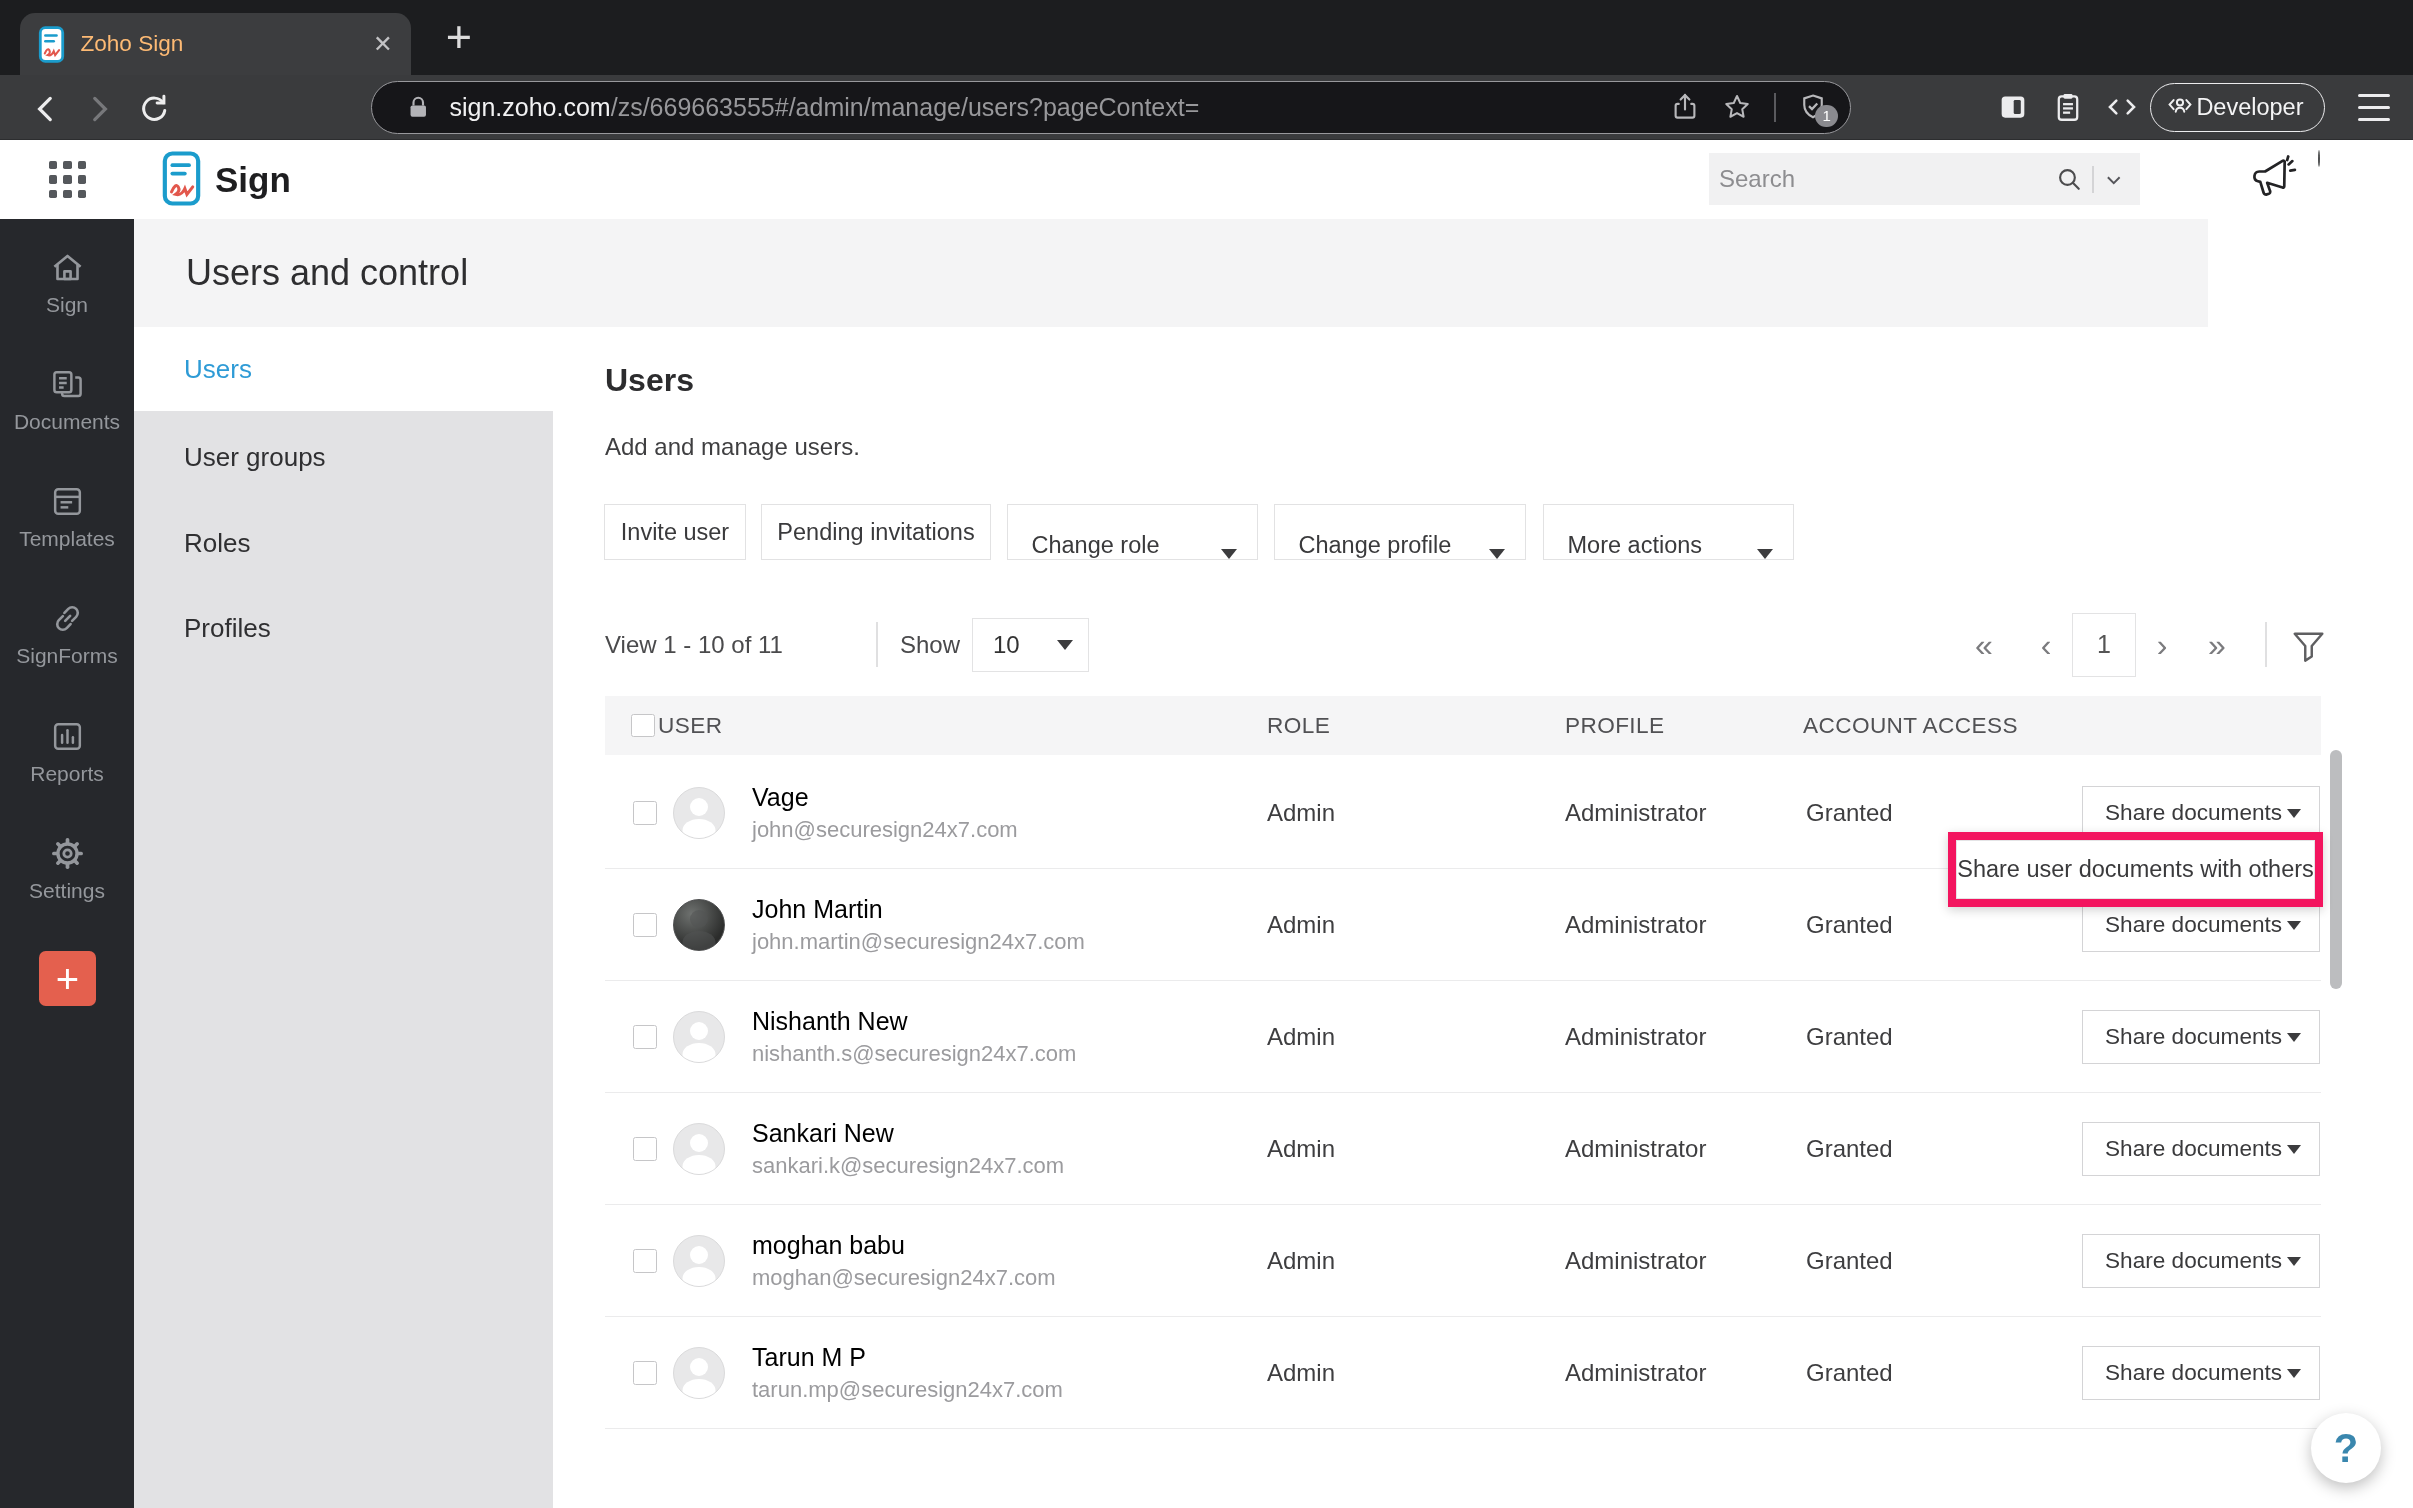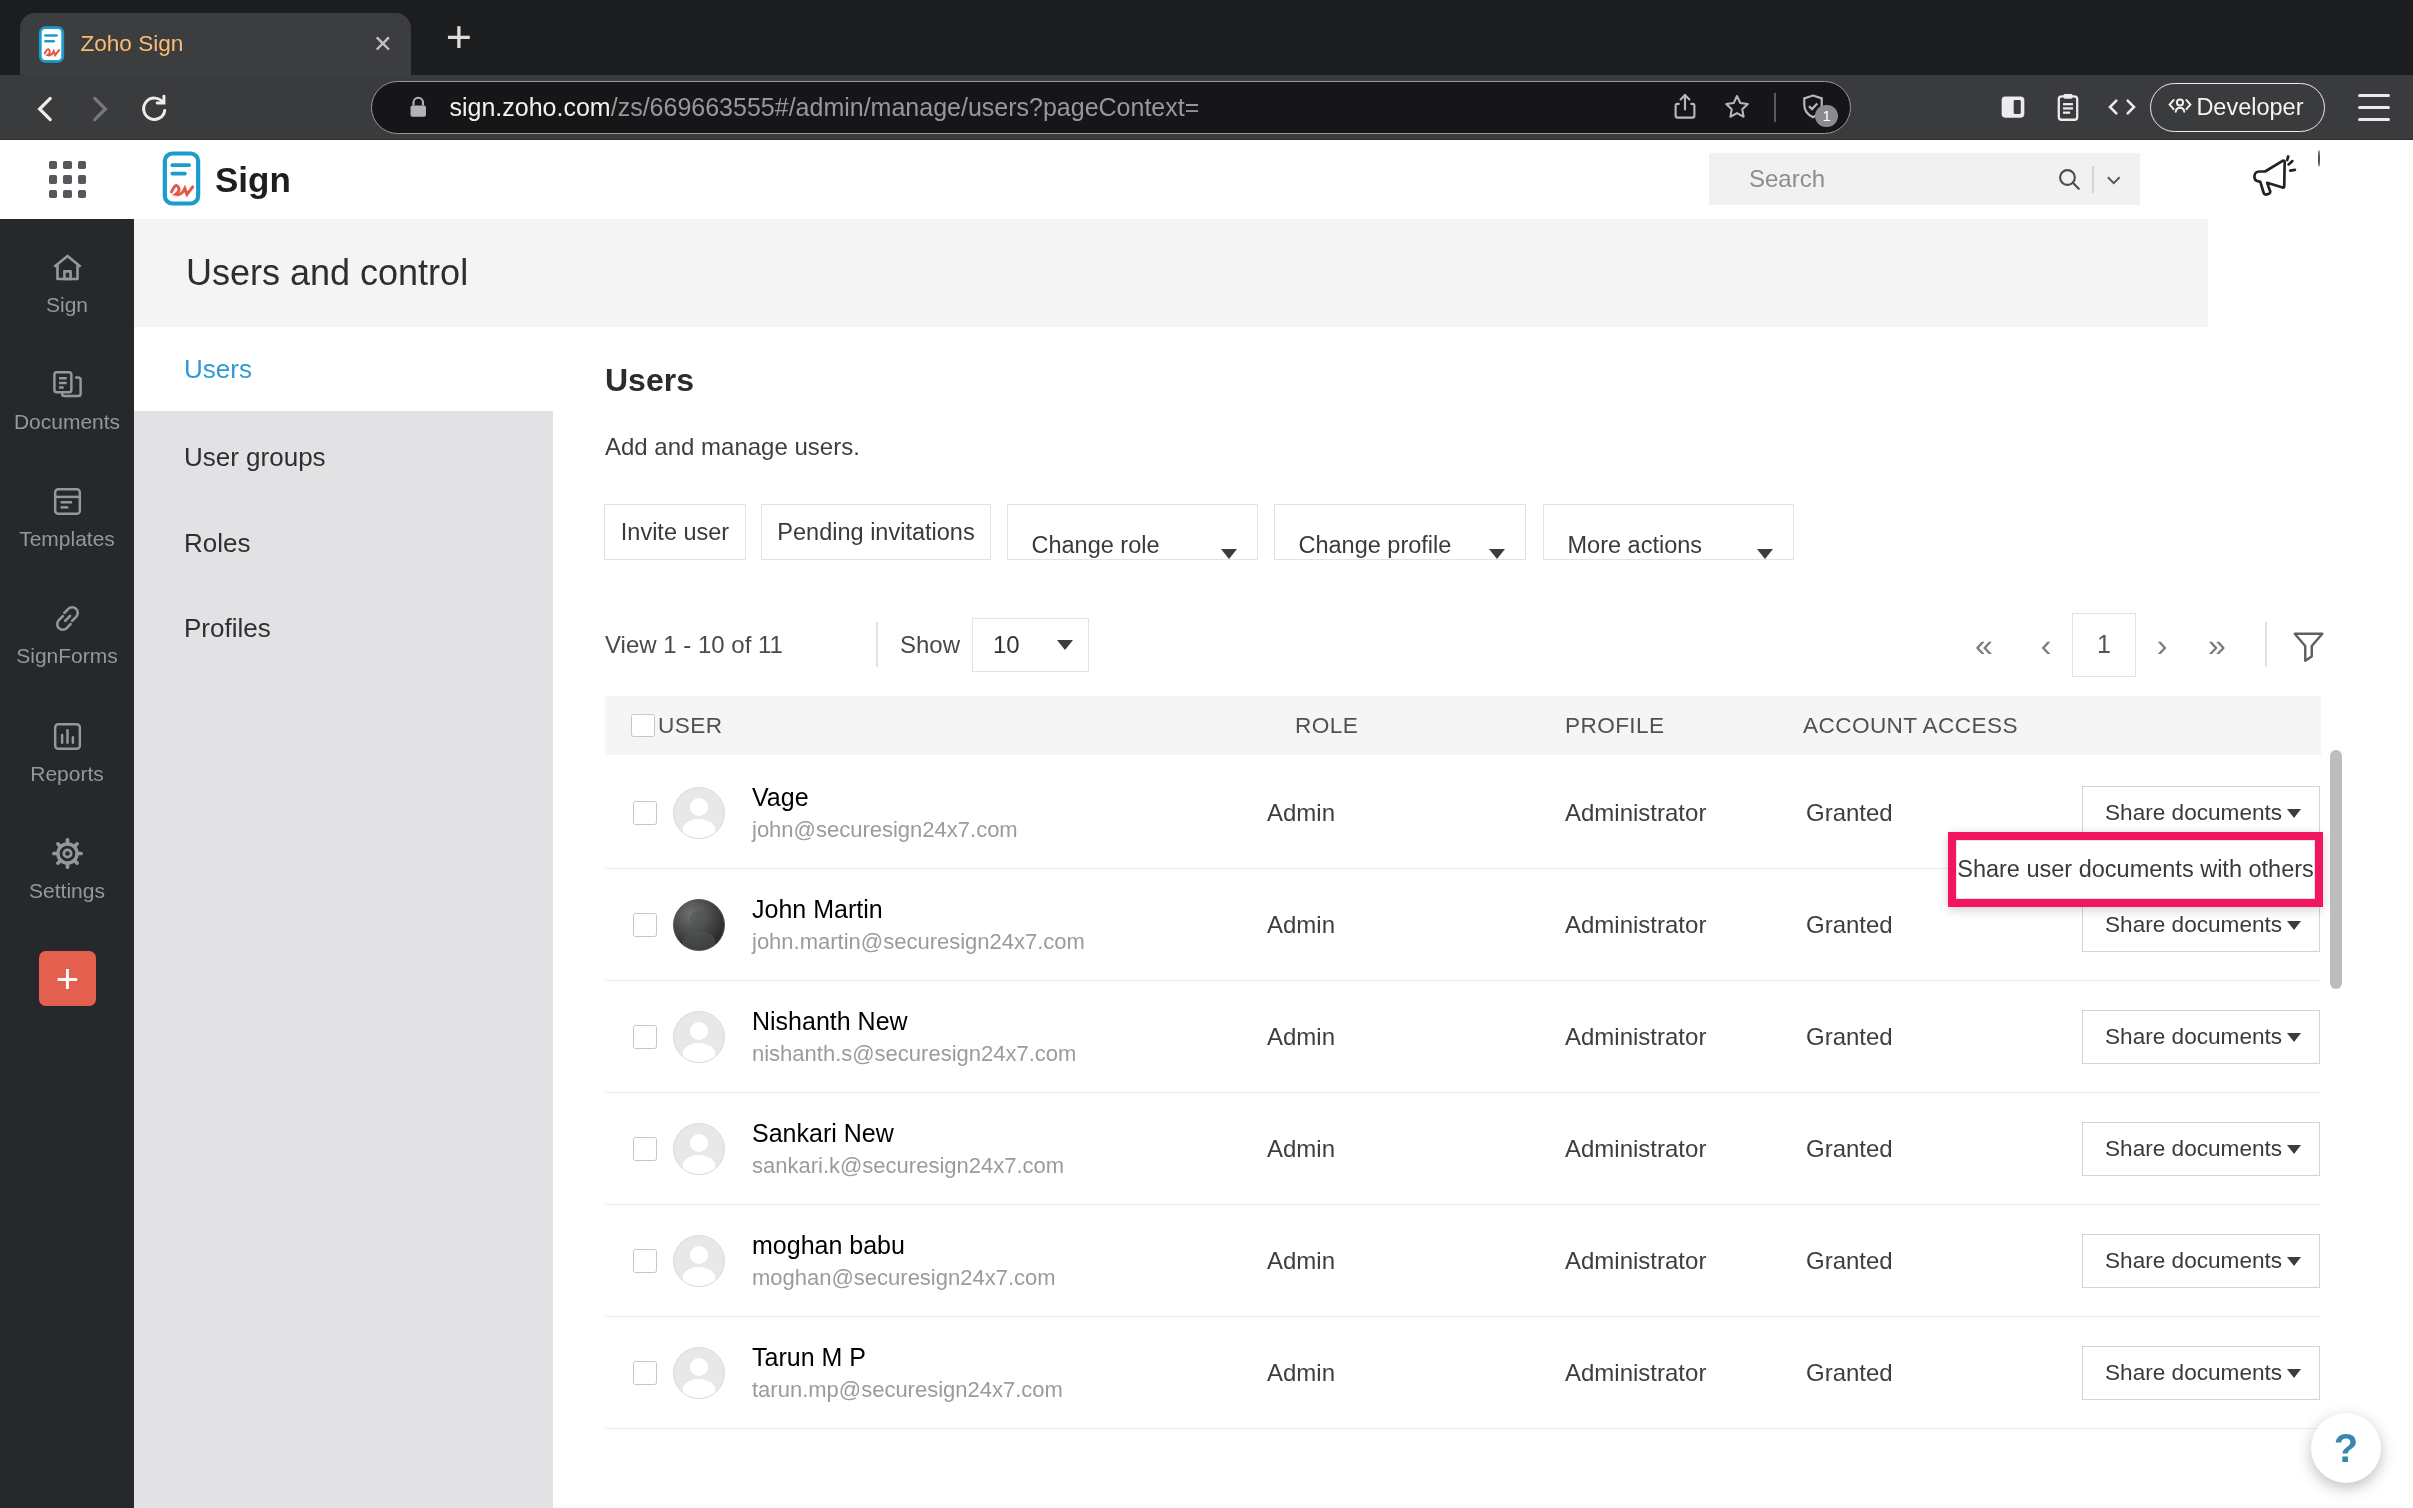--- a/index.html
+++ b/index.html
@@ -45,21 +45,21 @@
 
   
   .appheader { position:absolute; left:0; top:140px; width:2413px; height:79px; background:#fff; }
   .grid-icon { position:absolute; left:49px; top:21px; width:37px; height:37px; display:grid;
                grid-template-columns:repeat(3,8.4px); grid-template-rows:repeat(3,8.4px); gap:5.9px; }
   .grid-icon i { background:#55585c; border-radius:1.7px; }
   .logo { position:absolute; left:162px; top:11px; }
   .product-name { position:absolute; left:215px; top:0; height:79px; line-height:79px;
                   font-size:35px; font-weight:700; color:#1e1e20; }
   .search-box { position:absolute; left:1709px; top:13.4px; width:431px; height:52px; background:#f1f1f2;
-                display:flex; align-items:center; padding:0 15px 0 40px; gap:8px; }
+                display:flex; align-items:center; padding:0 15px 0 10px; gap:8px; }
   .search-input { flex:1; min-width:0; background:transparent; border:none; outline:none;
                   font-family:inherit; font-size:24px; color:#555; }
   .search-input::placeholder { color:#8d8d90; }
   .search-divider { width:1.7px; height:27px; background:#d4d4d6; }
   .megaphone { position:absolute; left:2248px; top:14.2px; }
   .user-avatar { position:absolute; left:2318px; top:11px; width:55px; height:55px; }
 
   
   .avatar { position:relative; border-radius:50%; background:#e8e8e9; border:0.8px solid #dadadb; overflow:hidden; }
   .avatar .av-head { position:absolute; left:50%; top:20%; transform:translateX(-50%);
@@ -113,21 +113,21 @@
   .pg { position:absolute; top:285px; width:40px; height:65px; line-height:62px; text-align:center;
         font-size:32px; color:#7b7b7e; background:none; border:none; font-family:inherit; }
   .pg-first{left:1411px} .pg-prev{left:1473px} .pg-next{left:1589px} .pg-last{left:1644px}
   .pg-current { position:absolute; left:1519px; top:286px; width:64px; height:64px; background:#fff;
                 border:1.7px solid #e3e3e4; line-height:60px; text-align:center; font-size:25px; color:#555; }
   .filter-btn { position:absolute; left:1736px; top:297px; width:40px; height:44px; background:none; border:none; }
 
   
   .table-header { position:absolute; left:52px; top:369px; width:1716px; height:59px; background:#f5f5f6; }
   .th { position:absolute; top:50%; transform:translateY(-50%); font-size:22.6px; color:#515154; letter-spacing:0.4px; }
-  .th-user{left:53px} .th-role{left:690px} .th-profile{left:960px} .th-access{left:1198px}
+  .th-user{left:53px} .th-role{left:662px} .th-profile{left:960px} .th-access{left:1198px}
   .checkbox { display:inline-block; width:23.5px; height:23.5px; background:#fff; border:1.7px solid #c6c6c8; border-radius:2.5px; }
   .table-header .checkbox { position:absolute; left:26px; top:17.6px; }
 
   .table-body { position:absolute; left:52px; top:430px; width:1716px; }
   .row { position:relative; height:112px; border-bottom:0.8px solid #ebebec; background:#fff; }
   .row .checkbox { position:absolute; left:28px; top:44px; }
   .row .avatar { position:absolute; left:68px; top:30px; width:52px; height:52px; }
   .uinfo { position:absolute; left:147px; top:50%; transform:translateY(-50%); }
   .uname { font-size:25px; color:#000000; }
   .uemail { font-size:22px; color:#9b9b9e; margin-top:5.9px; }

